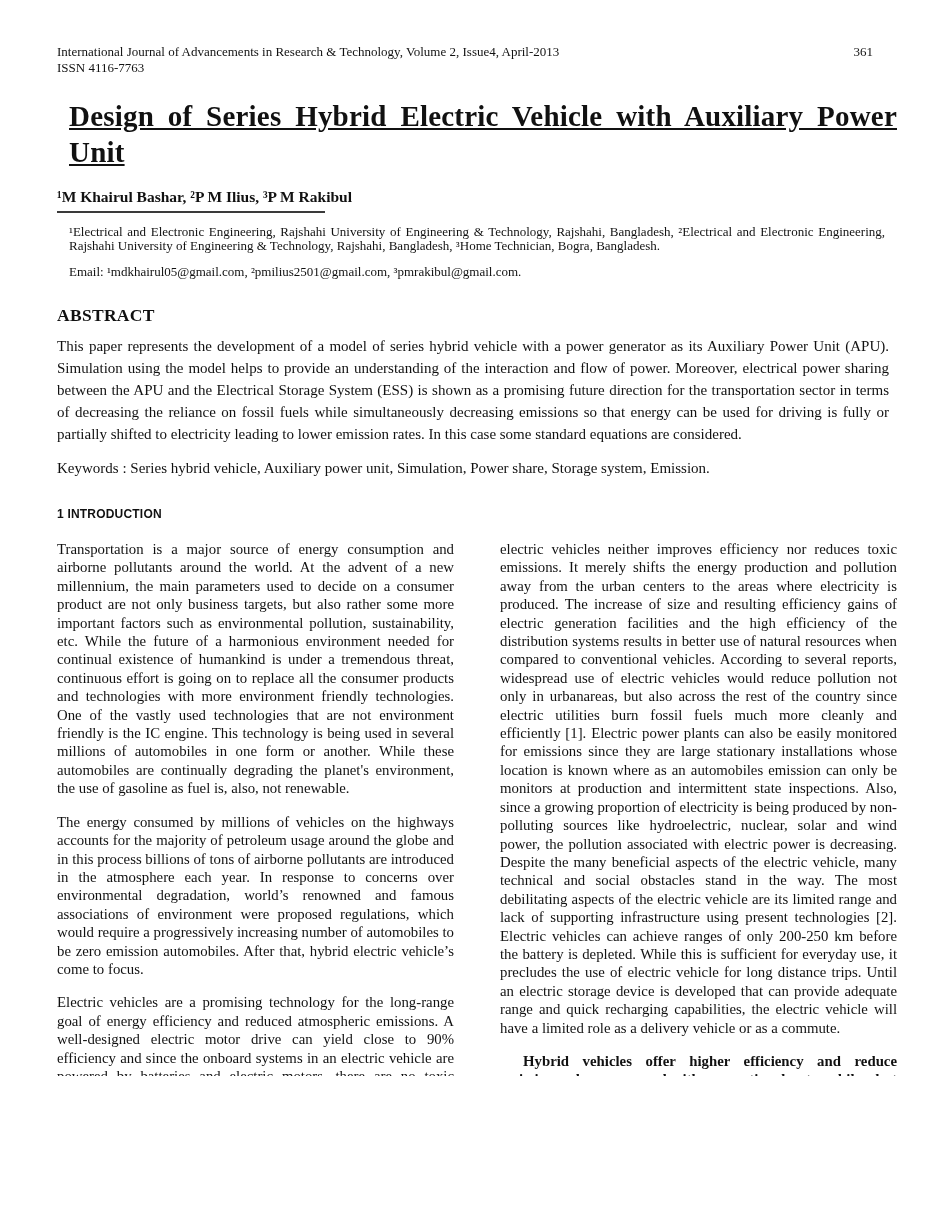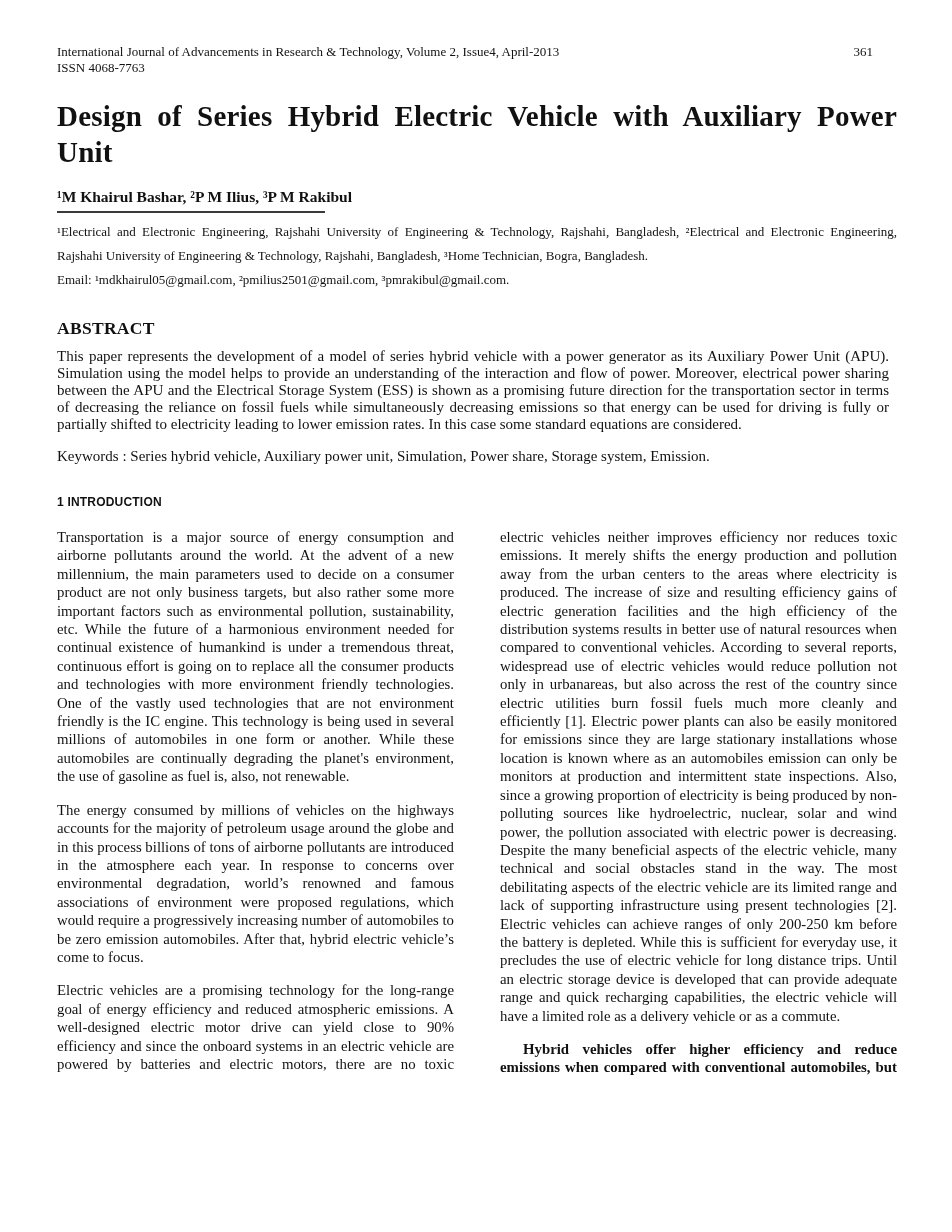--- a/index.html
+++ b/index.html
@@ -23,59 +23,60 @@
     display: flex;
     justify-content: space-between;
     align-items: flex-start;
     font-size: 13px;
     line-height: 16px;
   }
   .header-left { white-space: normal; }
   .page-number { padding-right: 24px; }
   
   .paper-title {
-    margin: 22px 0 0 0;
+    margin: 22px 0 0 12px;
     font-size: 29px;
     line-height: 36px;
     font-weight: bold;
     letter-spacing: 0.2px;
     word-spacing: 1px;
     text-align: justify;
+    text-decoration: underline;
   }
   
   .authors {
     margin-top: 18px;
     font-size: 15.5px;
     font-weight: bold;
   }
   .author-rule {
     width: 268px;
     height: 0;
     border: none;
     border-top: 2px solid #3a3a3a;
     margin: 5px 0 7px 0;
   }
   
   .affil {
-    margin: 0;
+    margin: 12px;
     font-size: 13px;
-    line-height: 24px;
+    line-height: 14px;
     text-align: justify;
   }
   
   .abstract-heading {
     margin: 26px 0 0 0;
     font-size: 17.5px;
     font-weight: bold;
     letter-spacing: 0.3px;
   }
   .abstract-text {
     margin: 9px 8px 0 0;
     font-size: 15px;
-    line-height: 17px;
+    line-height: 22px;
     text-align: justify;
   }
   .keywords {
     margin: 15px 0 0 0;
     font-size: 15px;
   }
   .kw-label { font-weight: normal; text-align: right; }
   
   .section-heading {
     margin: 30px 0 0 0;
@@ -109,21 +110,21 @@
   }
 </style>
 </head>
 <body>
 
 <div class="page">
 
   <div class="header">
     <div class="header-left">
       <div>International Journal of Advancements in Research &amp; Technology, Volume 2, Issue4, April-2013</div>
-      <div>ISSN 4068-7763</div>
+      <div>ISSN 4116-7763</div>
     </div>
     <div class="page-number">361</div>
   </div>
 
   <h1 class="paper-title">Design of Series Hybrid Electric Vehicle with Auxiliary Power Unit</h1>
 
   <div class="authors">¹M Khairul Bashar, ²P M Ilius, ³P M Rakibul</div>
 
   <hr class="author-rule">
 

